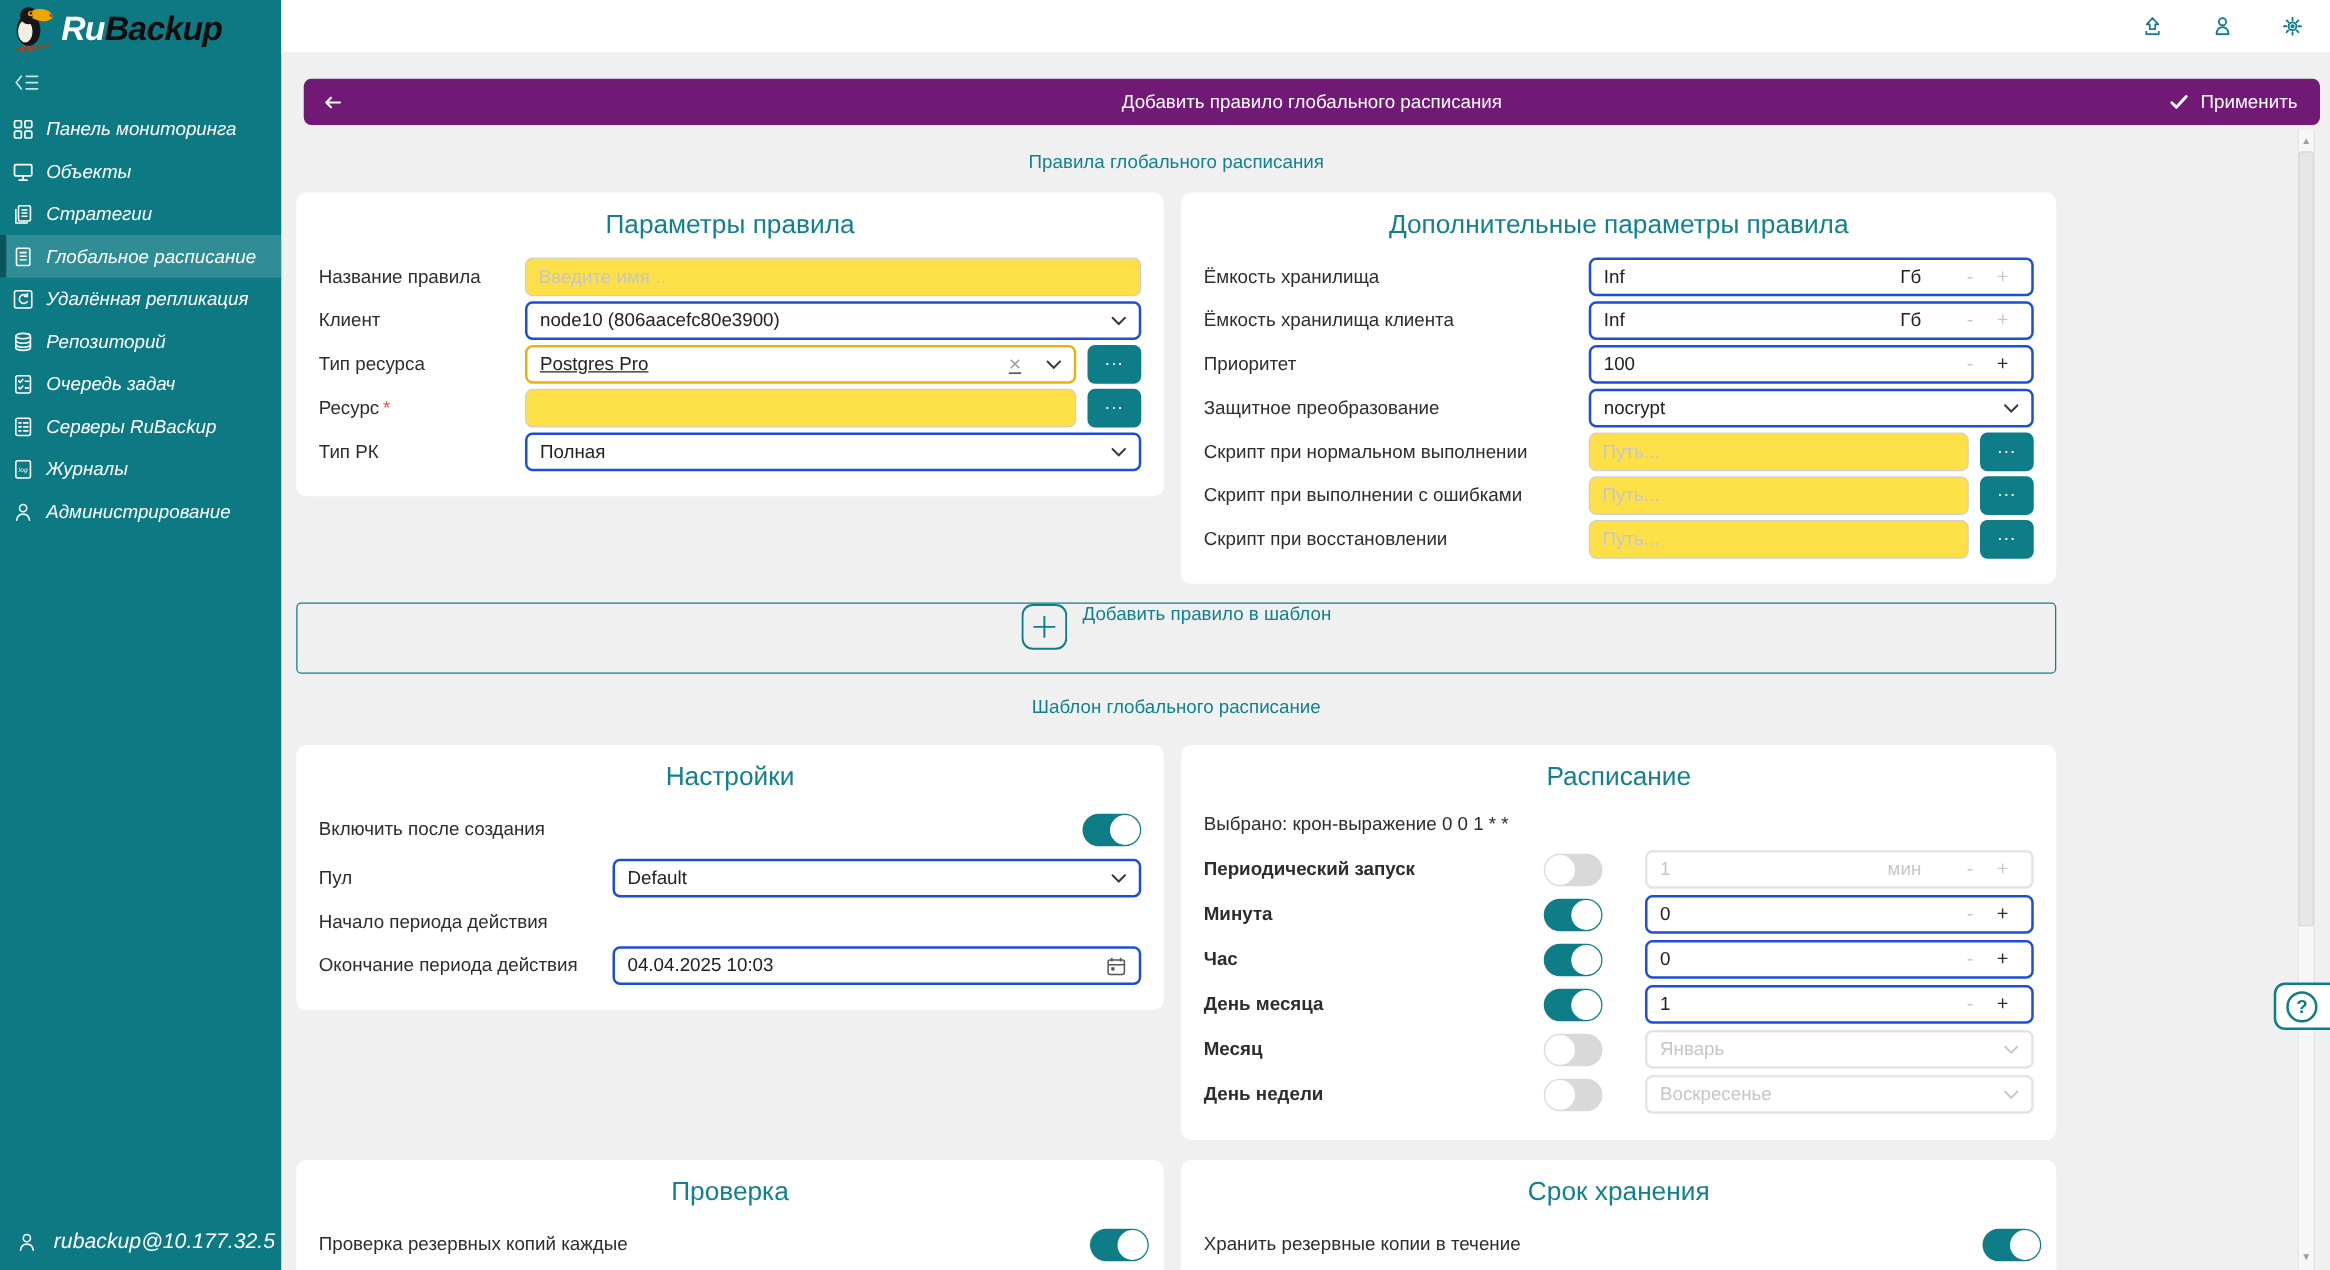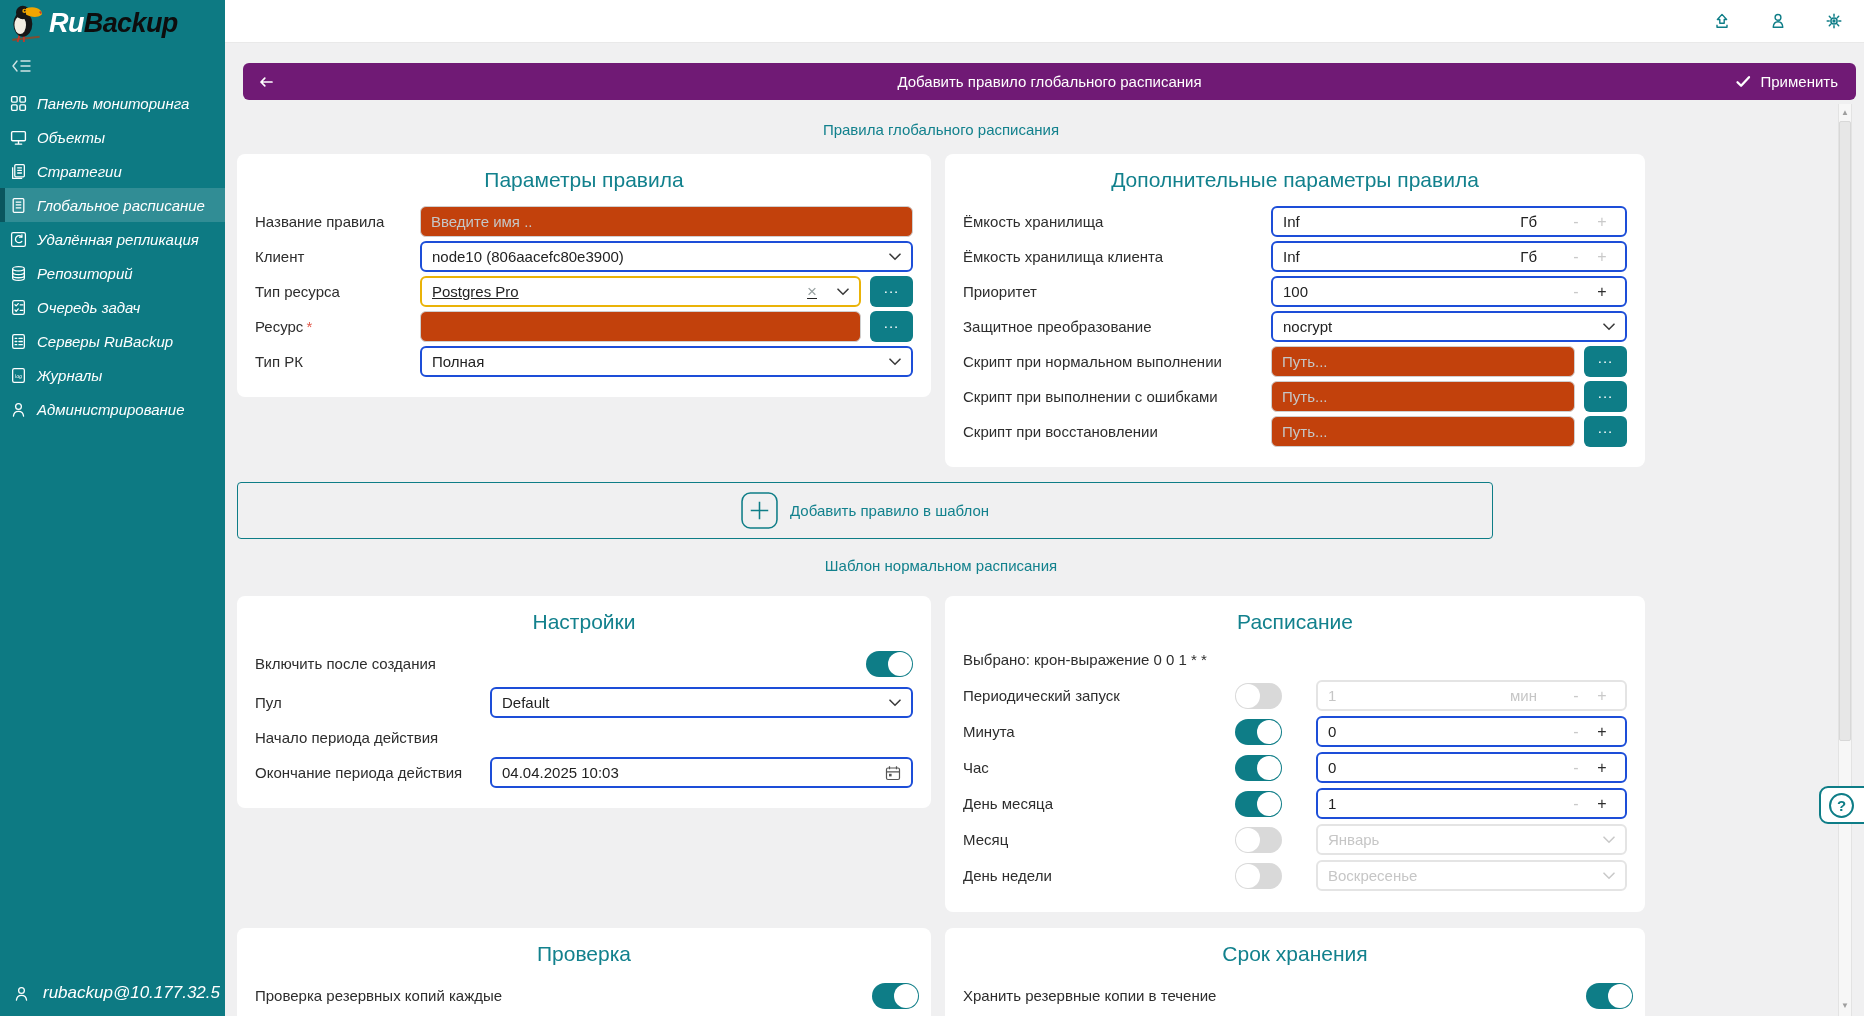--- a/index.html
+++ b/index.html
@@ -43,50 +43,50 @@
   .row { display:flex; gap:14px; align-items:flex-start; margin-left:12px; width:1408px; }
   .row1 { margin-top:16px; } .row2 { margin-top:22px; } .row3 { margin-top:16px; }
 
   .panel { background:#fff; border-radius:8px; padding:10px 18px 16px; }
   .p-left { width:694px; } .p-right { width:700px; }
   .panel-title { color:#12818d; font-size:21px; text-align:center; margin:4px 0 14px; }
 
   .frow { display:flex; align-items:center; height:31px; margin-bottom:4px; }
   .lbl { flex:none; white-space:nowrap; color:#2d2d2d; }
   .rule .lbl { width:165px; } .extra .lbl { width:308px; }
-  .settings .lbl { width:235px; } .sched .lbl { width:272px; }
+  .settings .lbl { width:235px; } .sched .lbl { width:272px;font-weight:bold; }
   .req { color:#e0594b; margin-left:3px; }
 
   .box { flex:1; min-width:0; height:31px; border:2px solid #1d4ed8; border-radius:6px;
     background:#fff; display:flex; align-items:center; padding:0 10px; color:#222; }
   .box .val { flex:1; min-width:0; white-space:nowrap; overflow:hidden; }
   .box.focus { border:2px solid #eab308;text-decoration:underline; }
   .chev { flex:none; margin-left:8px; }
   .clear-x { flex:none; color:#9aa3a3; font-size:17px; margin-right:12px; cursor:pointer; line-height:1; }
   .unit { flex:none; margin-right:26px; }
   .minus,.plus { flex:none; width:26px; text-align:center; font-size:16px; cursor:pointer; color:#2d2d2d; }
   .dim { color:#c9c9c9 !important; }
   .box.disabled { border-color:#e4e4e4; color:#c6c6c6; }
   .box.disabled .val,.box.disabled .unit { color:#c6c6c6; }
 
   input.txt { flex:1; min-width:0; height:31px; border:1px solid #cfcfcf; border-radius:6px;
-    padding:0 10px; font:inherit; color:#222; outline:none; background:#c2410c; }
+    padding:0 10px; font:inherit; color:#222; outline:none; background:#fde047; }
   input.txt::placeholder { color:#c6c6c6; }
 
   .dots-btn { flex:none; width:43px; height:31px; margin-left:9px; background:#0e7d87; border:none;
     border-radius:6px; color:#fff; font-size:15px; letter-spacing:1px; cursor:pointer; line-height:20px; padding-bottom:8px; }
 
   .toggle { width:47px; height:26px; border-radius:13px; position:relative; flex:none; cursor:pointer; }
   .toggle .knob { position:absolute; top:1px; width:24px; height:24px; border-radius:50%; background:#fff; }
   .toggle.on { background:#0e7d87; } .toggle.on .knob { right:1px; }
   .toggle.off { background:#d9d9d9; } .toggle.off .knob { left:1px; }
   .tg-row .lbl { flex:1; } .tg-row { justify-content:space-between; margin-bottom:8px; }
 
-  .add-rule { width:1256px; height:57px; margin:15px 0 0 12px; border:1px solid #0e7d87; border-radius:4px;
-    display:flex; align-items:center; justify-content:center; gap:12px; color:#12818d; font-size:15px; cursor:pointer; }
+  .add-rule { width:1408px; height:57px; margin:15px 0 0 12px; border:1px solid #0e7d87; border-radius:4px;
+    display:flex; justify-content:center; gap:12px; color:#12818d; font-size:15px; cursor:pointer; }
 
   .cron { height:22px; margin:2px 0 10px; display:flex; align-items:center; }
   .srow { display:flex; align-items:center; height:31px; margin-bottom:5px; }
   .srow .toggle { margin-right:34px; }
 
   .bottom .frow { padding-left:0; }
   .panel.bottom { padding:10px 12px 16px; }
   .bottom .tg-row { padding-left:6px; }
   .brow { display:flex; gap:10px; margin-top:6px; }
   .brow .stepper { flex:1; }
@@ -372,21 +372,21 @@
       </div>
 
       <div class="add-rule">
         <svg width="37" height="37" viewBox="0 0 36 36" fill="none" stroke="#0e7d87" stroke-width="1.5">
           <rect x="1" y="1" width="34" height="34" rx="8"></rect>
             <path d="M18 9.5v17M9.5 18h17"></path>
         </svg>
         <span>Добавить правило в шаблон</span>
       </div>
 
-      <div class="section-title" style="margin-top:18px">Шаблон нормальном расписания</div>
+      <div class="section-title" style="margin-top:18px">Шаблон глобального расписание</div>
 
       <div class="row row2">
 
         <div class="panel p-left settings">
           <div class="panel-title">Настройки</div>
 
           <div class="frow tg-row">
             <span class="lbl">Включить после создания</span>
             <div class="toggle on">
                 <div class="knob"></div>

